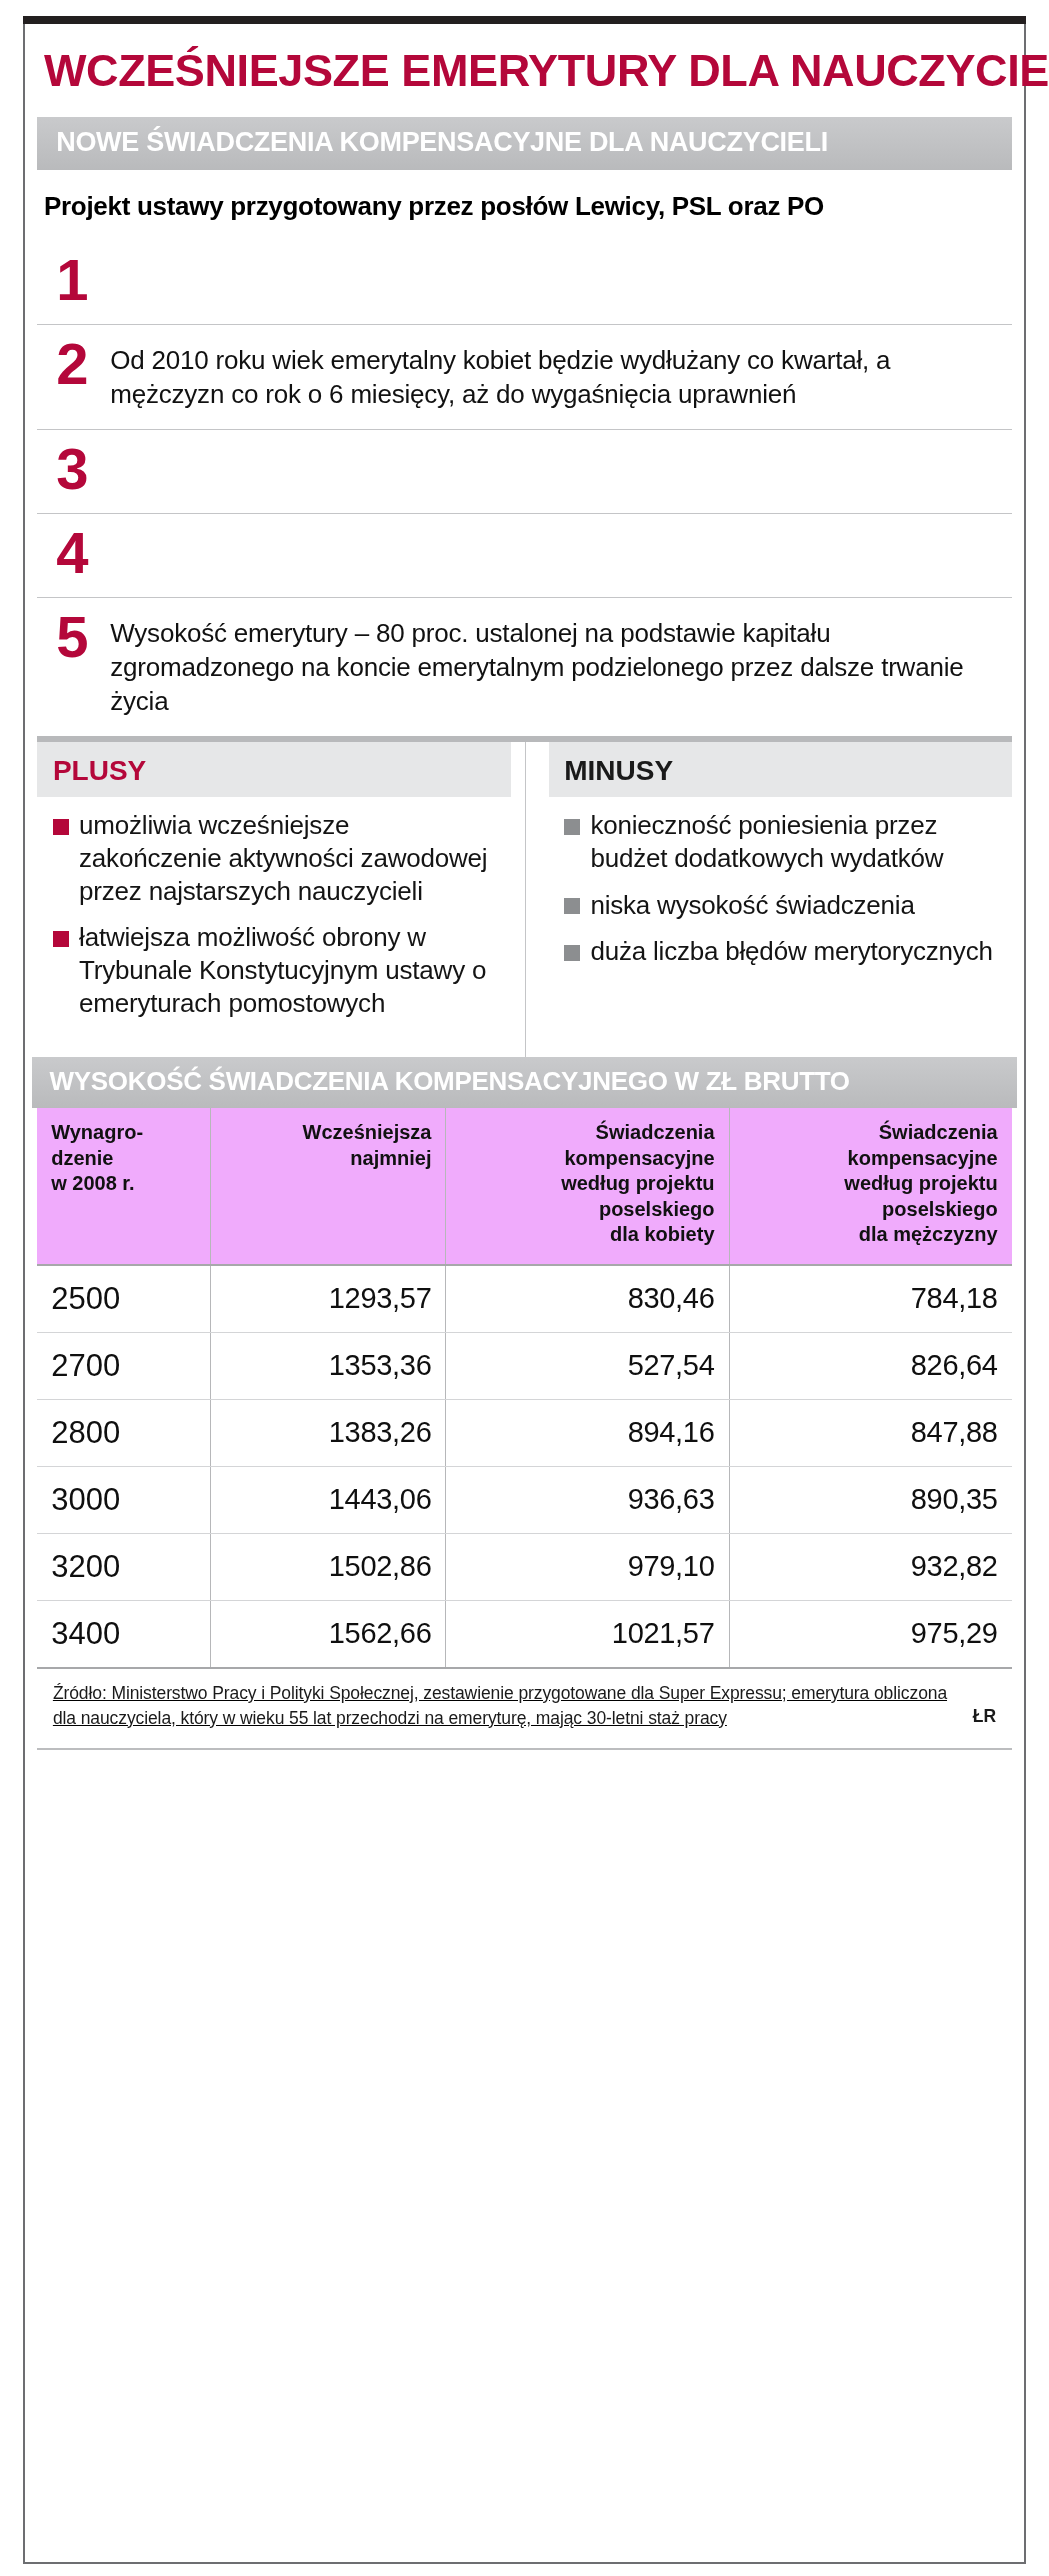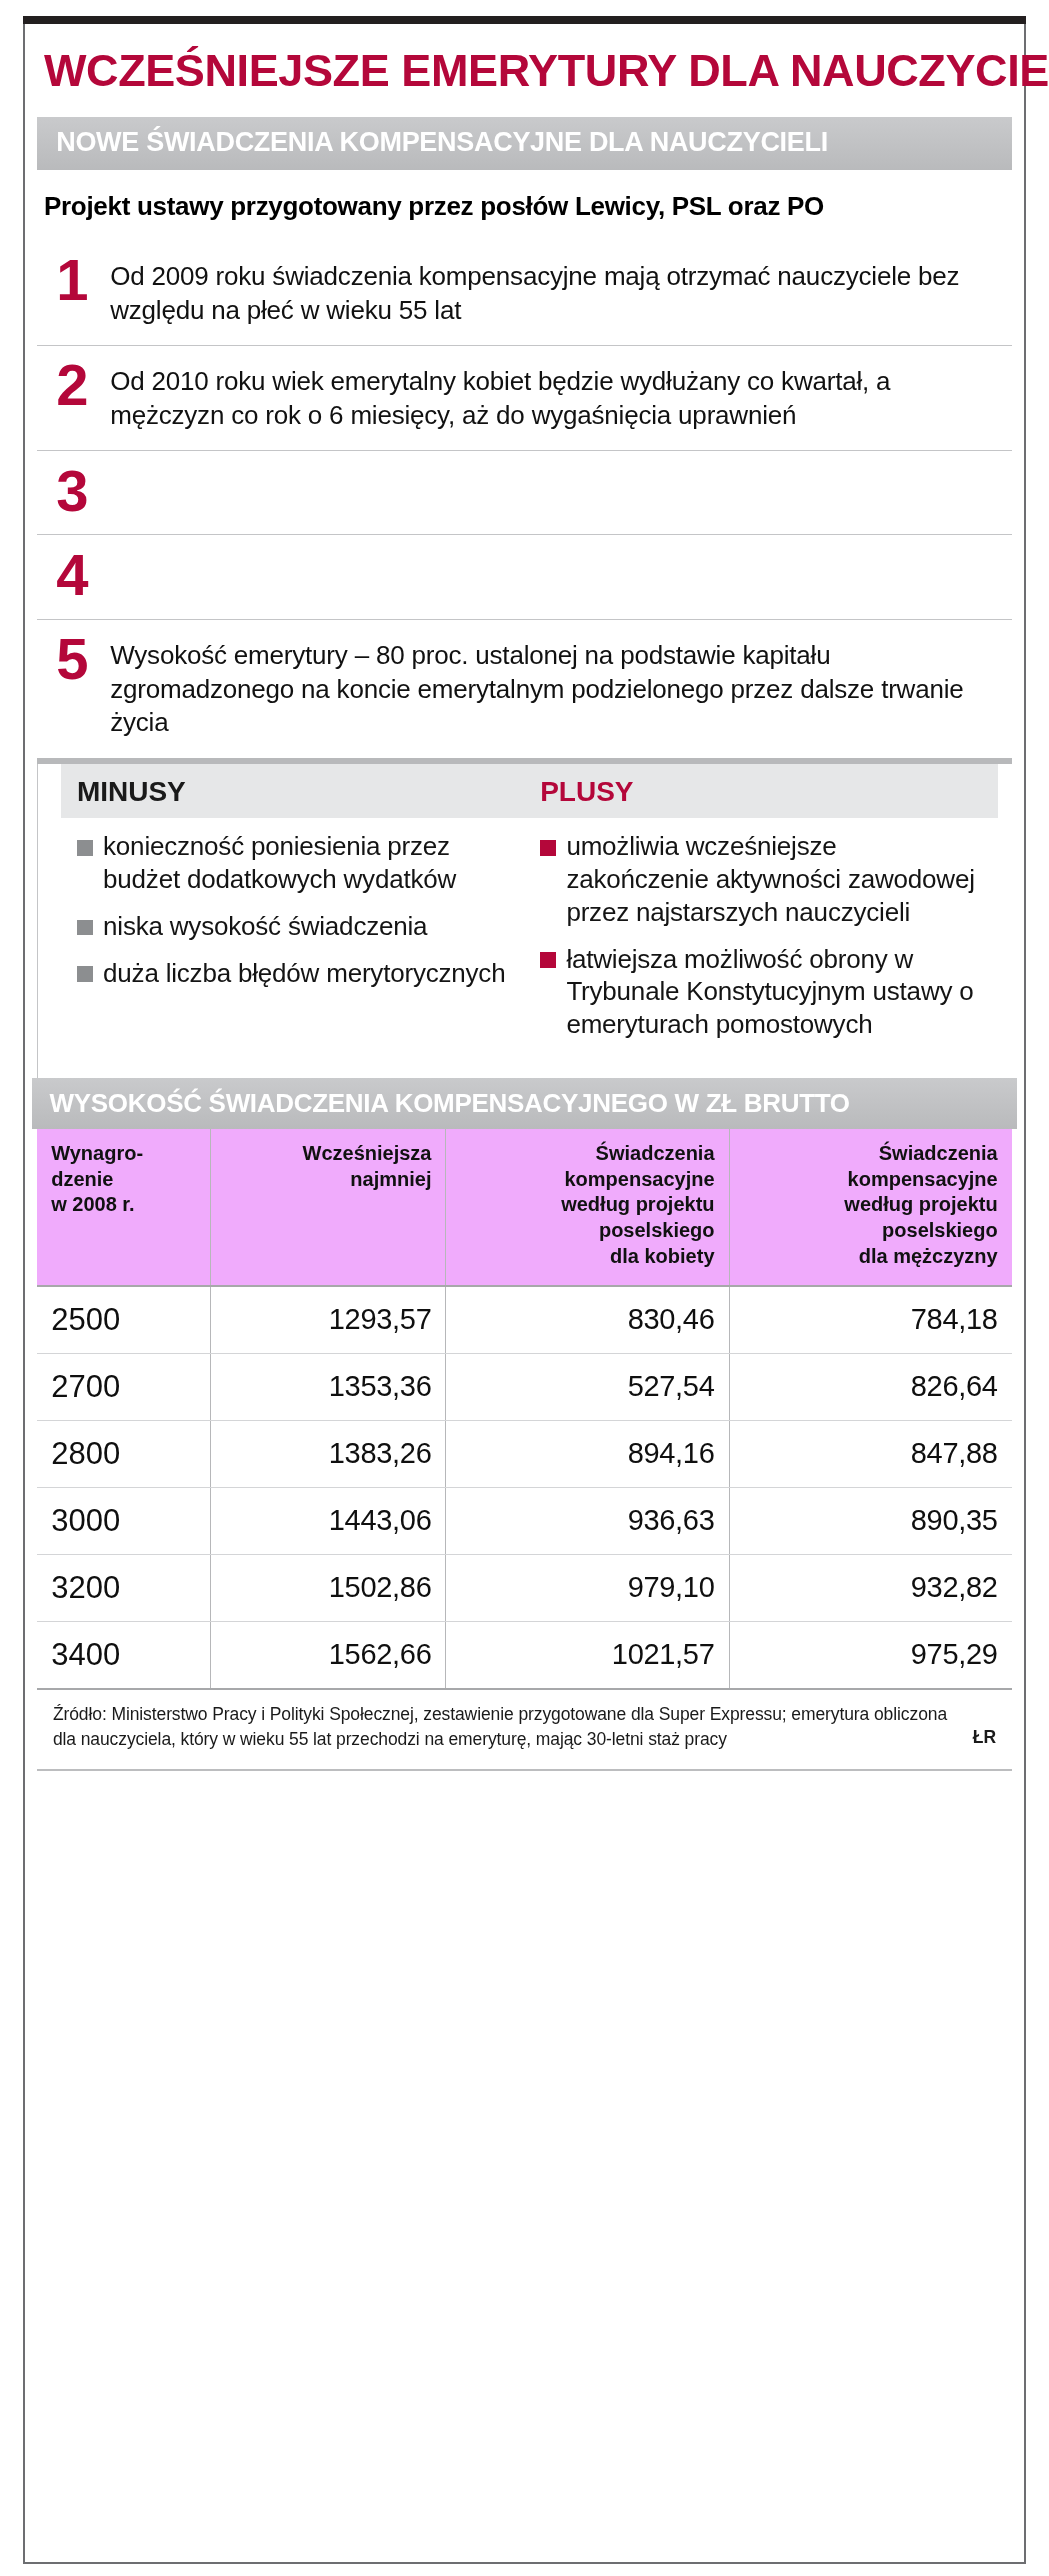--- a/index.html
+++ b/index.html
@@ -198,20 +198,21 @@
     letter-spacing: 0;
   }
   table.data tr:last-child td { border-bottom: none; }
 
   
   .foot {
     margin: 0 12.2px;
     border-top: 2.6px solid #a7a8aa;
     padding: 12.2px 15.7px 8.7px 15.7px;
     position: relative;
+    text-decoration: underline;
   }
   .foot-text {
     font-size: 17.5px;
     line-height: 1.42;
     color: #1a1a1a;
     max-width: 901px;
     letter-spacing: -0.1px;
   }
   .byline {
     position: absolute;
@@ -237,66 +238,65 @@
 
     <div class="headline">WCZEŚNIEJSZE EMERYTURY DLA NAUCZYCIELI</div>
 
     <div class="band-gray">NOWE ŚWIADCZENIA KOMPENSACYJNE DLA NAUCZYCIELI</div>
 
     <div class="subtitle">Projekt ustawy przygotowany przez posłów Lewicy, PSL oraz PO</div>
 
     <div class="rules-list">
       <div class="rule-row first">
         <div class="rule-num">1</div>
-        <div class="rule-text">Od 2009 roku świadczenia kompensacyjne mają otrzymać nauczyciele bez względu na płeć w wieku 55 lat</div>
       </div>
       <div class="rule-row">
         <div class="rule-num">2</div>
         <div class="rule-text">Od 2010 roku wiek emerytalny kobiet będzie wydłużany co kwartał, a mężczyzn co rok o 6 miesięcy, aż do wygaśnięcia uprawnień</div>
       </div>
       <div class="rule-row">
         <div class="rule-num">3</div>
       </div>
       <div class="rule-row">
         <div class="rule-num">4</div>
       </div>
       <div class="rule-row">
         <div class="rule-num">5</div>
         <div class="rule-text">Wysokość emerytury – 80 proc. ustalonej na podstawie kapitału zgromadzonego na koncie emerytalnym podzielonego przez dalsze trwanie życia</div>
       </div>
     </div>
 
     <div class="pm-wrap">
+      <div class="pm-col left">
+        <div class="pm-head plus">PLUSY</div>
+        <ul class="pm-list">
+          <li class="pm-item">
+            <span class="pm-bullet plus"></span>
+            <span class="pm-text">umożliwia wcześniejsze zakończenie aktywności zawodowej przez najstarszych nauczycieli</span>
+          </li>
+          <li class="pm-item">
+            <span class="pm-bullet plus"></span>
+            <span class="pm-text">łatwiejsza możliwość obrony w Trybunale Konstytucyjnym ustawy o emeryturach pomostowych</span>
+          </li>
+        </ul>
+      </div>
       <div class="pm-col right">
         <div class="pm-head minus">MINUSY</div>
         <ul class="pm-list">
           <li class="pm-item">
             <span class="pm-bullet minus"></span>
             <span class="pm-text">konieczność poniesienia przez budżet dodatkowych wydatków</span>
           </li>
           <li class="pm-item">
             <span class="pm-bullet minus"></span>
             <span class="pm-text">niska wysokość świadczenia</span>
           </li>
           <li class="pm-item">
             <span class="pm-bullet minus"></span>
             <span class="pm-text">duża liczba błędów merytorycznych</span>
-          </li>
-        </ul>
-      </div>
-      <div class="pm-col left">
-        <div class="pm-head plus">PLUSY</div>
-        <ul class="pm-list">
-          <li class="pm-item">
-            <span class="pm-bullet plus"></span>
-            <span class="pm-text">umożliwia wcześniejsze zakończenie aktywności zawodowej przez najstarszych nauczycieli</span>
-          </li>
-          <li class="pm-item">
-            <span class="pm-bullet plus"></span>
-            <span class="pm-text">łatwiejsza możliwość obrony w Trybunale Konstytucyjnym ustawy o emeryturach pomostowych</span>
           </li>
         </ul>
       </div>
     </div>
 
     <div class="table-band">WYSOKOŚĆ ŚWIADCZENIA KOMPENSACYJNEGO W ZŁ BRUTTO</div>
 
     <table class="data">
       <thead>
         <tr>

